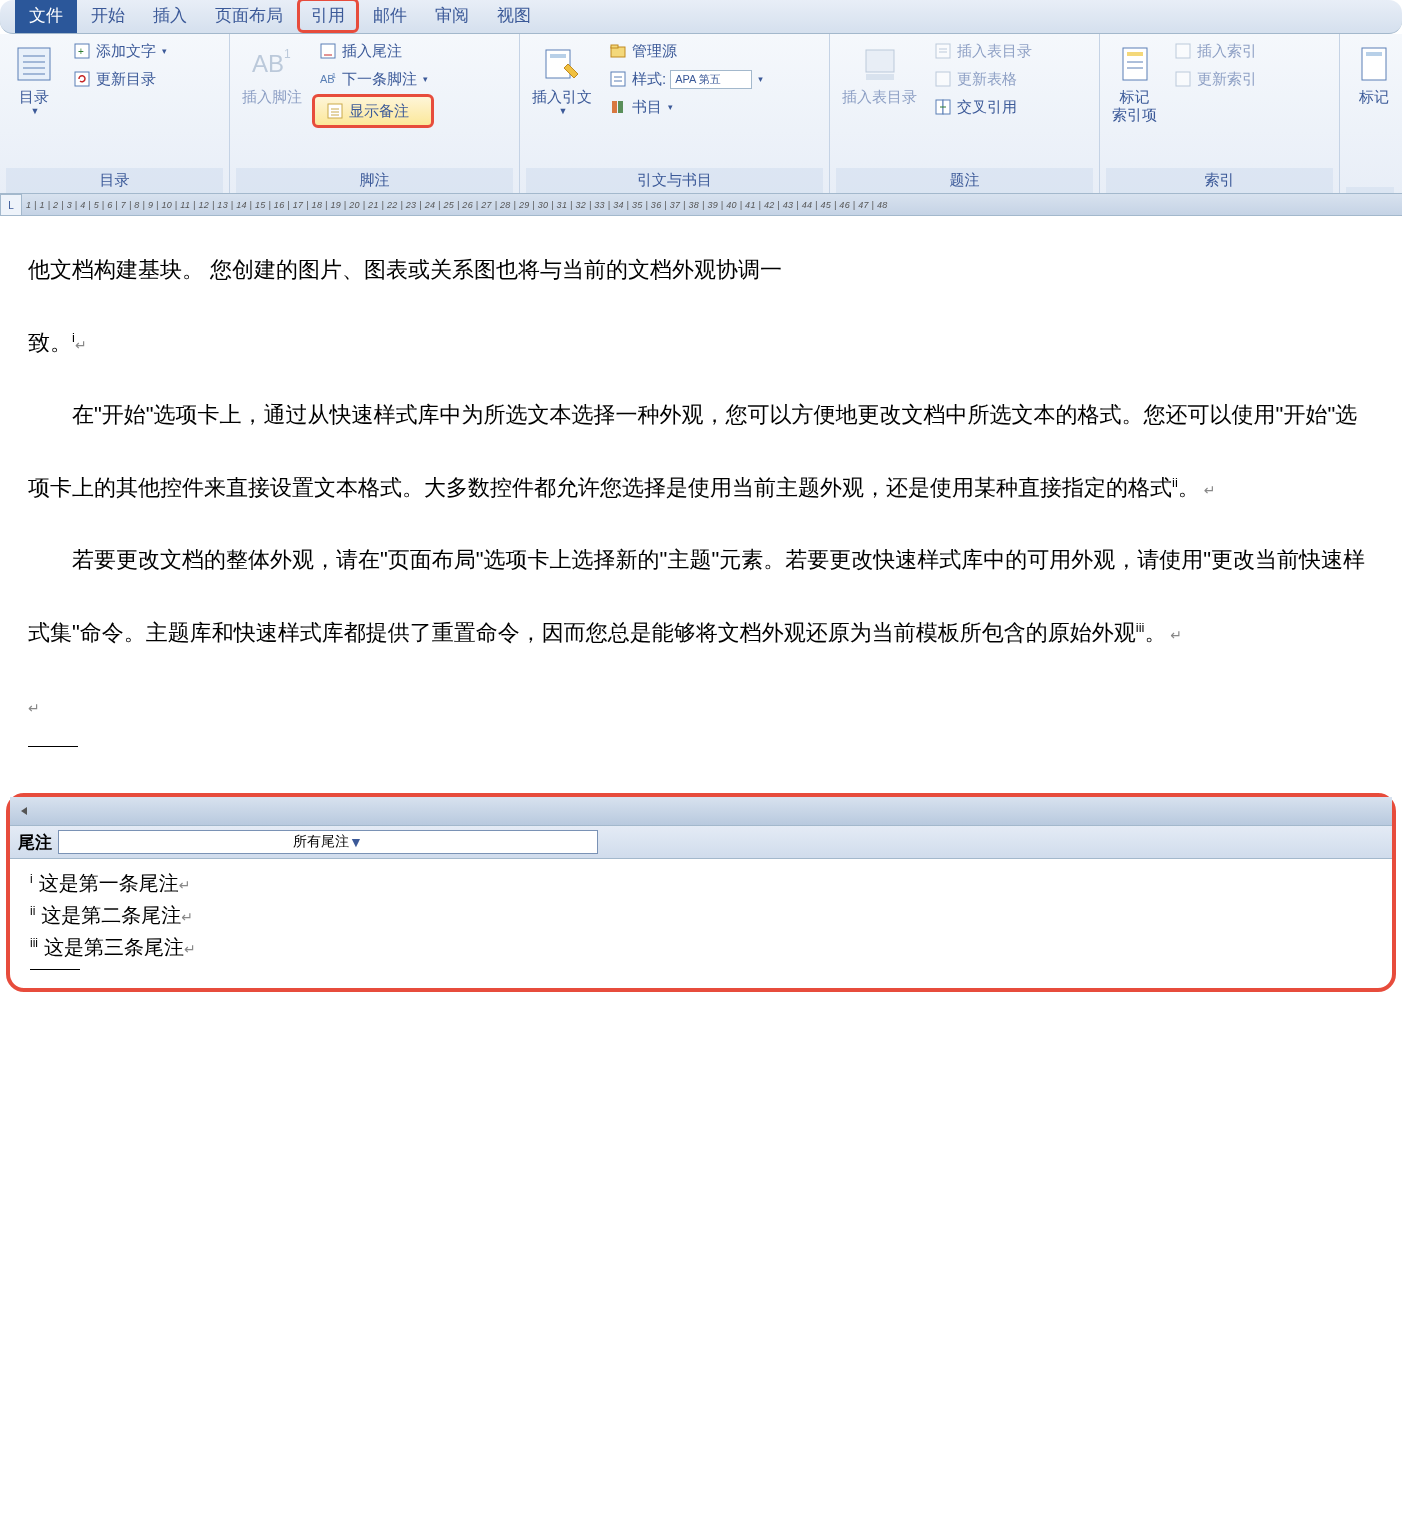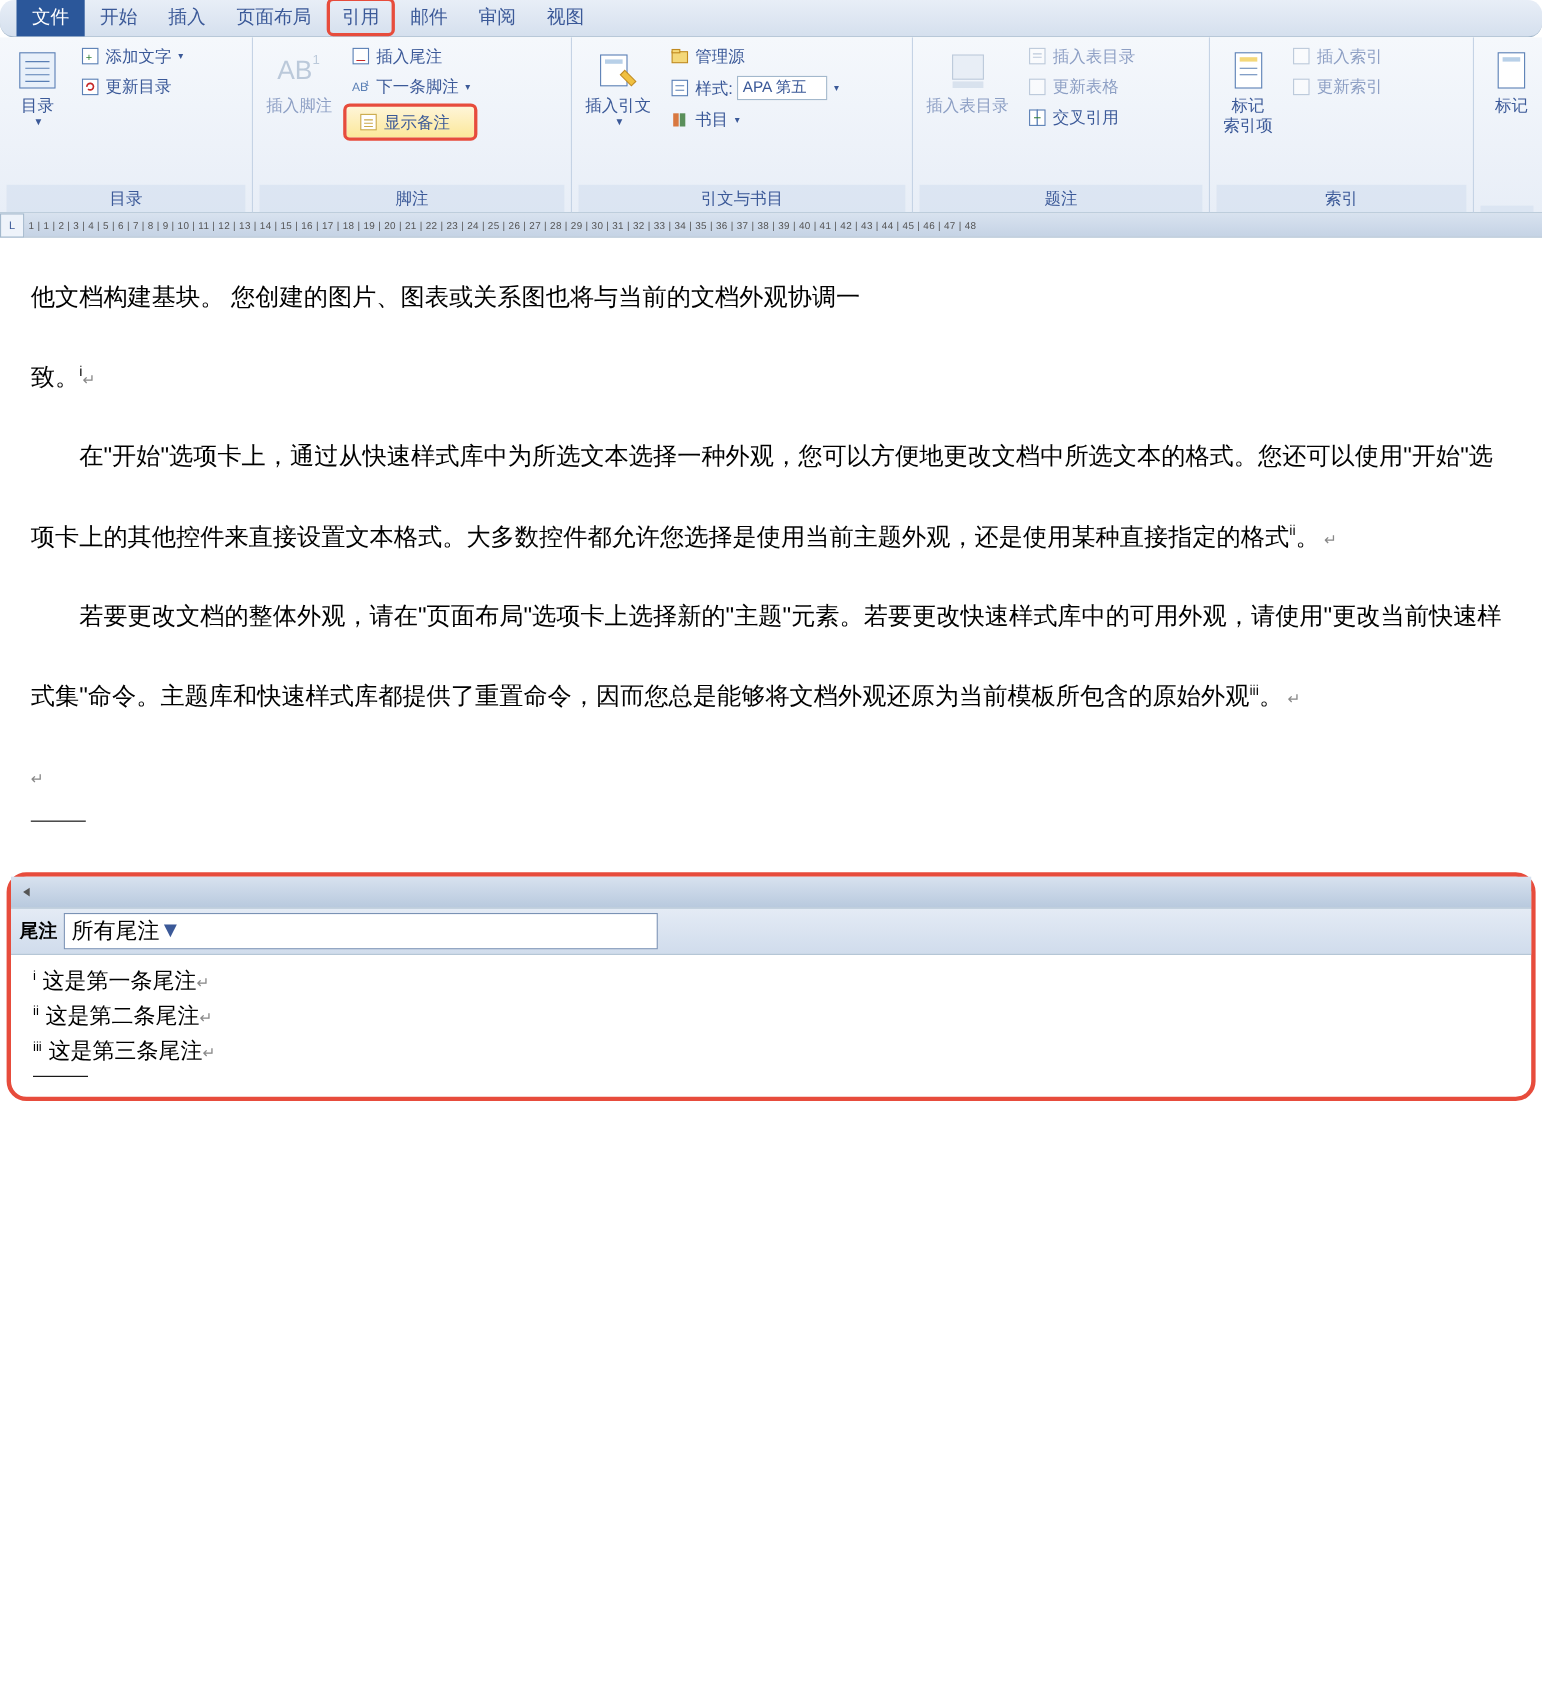--- a/index.html
+++ b/index.html
@@ -18,38 +18,38 @@
     .big-btn { display: flex; flex-direction: column; align-items: center; padding: 4px 6px; cursor: pointer; }
     .big-btn .icon { width: 44px; height: 44px; display: flex; align-items: center; justify-content: center; margin-bottom: 2px; }
     .big-btn .label { font-size: 15px; color: #3b5998; text-align: center; line-height: 1.2; }
     
     .small-btns { display: flex; flex-direction: column; gap: 2px; }
     .small-btn { display: flex; align-items: center; gap: 4px; padding: 3px 6px; font-size: 15px; color: #3b5998; cursor: pointer; white-space: nowrap; }
     .small-btn .icon { width: 20px; height: 20px; display: inline-flex; align-items: center; justify-content: center; }
     
     .highlighted-btn { border: 3px solid #e74c3c; border-radius: 6px; background: linear-gradient(#fef5d8, #fce89a); padding: 4px 10px; text-align: right; }
     
-    .style-select { background: #fff; border: 1px solid #a3b8cc; padding: 1px 4px; font-size: 14px; width: 82px; }
-    
-    .ruler { height: 22px; background: linear-gradient(#d8e2ef, #c5d3e5); border-bottom: 1px solid #a3b8cc; font-size: 9px; color: #555; display: flex; align-items: center; padding-left: 26px; letter-spacing: 0.3px; overflow: hidden; white-space: nowrap; }
+    .style-select { background: #fff; border: 1px solid #a3b8cc; padding: 1px 4px; font-size: 11px; width: 82px; }
+    
+    .ruler { height: 22px; background: linear-gradient(#d8e2ef, #c5d3e5); border-bottom: 1px solid #a3b8cc; font-size: 9px; color: #555; display: flex; align-items: center; padding-left: 26px; letter-spacing: 0.3px; overflow: hidden; white-space: nowrap; font-style: italic; }
     .ruler-corner { position: absolute; width: 22px; height: 22px; background: #eef3fa; border: 1px solid #a3b8cc; display: flex; align-items: center; justify-content: center; font-size: 10px; color: #3b5998; }
     
     .doc-area { padding: 18px 28px 40px; font-family: "SimSun", serif; font-size: 22px; line-height: 3.3; color: #000; }
     .doc-area p { margin: 0; }
     .doc-area .indent { text-indent: 2em; }
     .endnote-ref { font-size: 13px; vertical-align: super; }
     .para-mark { font-size: 14px; color: #888; }
     .sep-line { width: 50px; border-top: 1.5px solid #000; margin-top: 4px; }
     
     .footnote-panel { border: 4px solid #e74c3c; border-radius: 18px; margin: 6px; padding: 0; }
     .footnote-scroll { height: 28px; background: linear-gradient(#d8e2ef, #b8c9de); display: flex; align-items: center; padding: 0 6px; }
     .scroll-arrow { width: 16px; height: 16px; display: inline-flex; align-items: center; justify-content: center; color: #333; }
     .footnote-header { background: linear-gradient(#e4ebf5, #d0dcec); padding: 4px 8px; display: flex; align-items: center; gap: 6px; border-top: 1px solid #a3b8cc; border-bottom: 1px solid #a3b8cc; }
     .footnote-header-label { font-size: 17px; font-family: "SimSun", serif; font-weight: bold; }
-    .footnote-select { flex: 0 0 540px; background: #fff; border: 1px solid #7a92b5; padding: 2px 6px; font-size: 20px; font-family: "SimSun", serif; display: flex; justify-content: flex-start; align-items: center; }
+    .footnote-select { flex: 0 0 540px; background: #fff; border: 1px solid #7a92b5; padding: 2px 6px; font-size: 14px; font-family: "SimSun", serif; display: flex; justify-content: center; align-items: center; }
     .footnote-select .arrow { color: #3b5998; }
     .footnote-list { padding: 8px 20px 18px; font-family: "SimSun", serif; font-size: 20px; line-height: 1.6; }
     .footnote-list .ref { font-size: 12px; vertical-align: super; margin-right: 6px; }
     .footnote-sep { width: 50px; border-top: 1.5px solid #000; margin-top: 6px; }
     
     svg { display: block; }
     .dropdown-arrow { font-size: 9px; color: #3b5998; margin-left: 2px; }
   </style>
 </head>
 <body>

